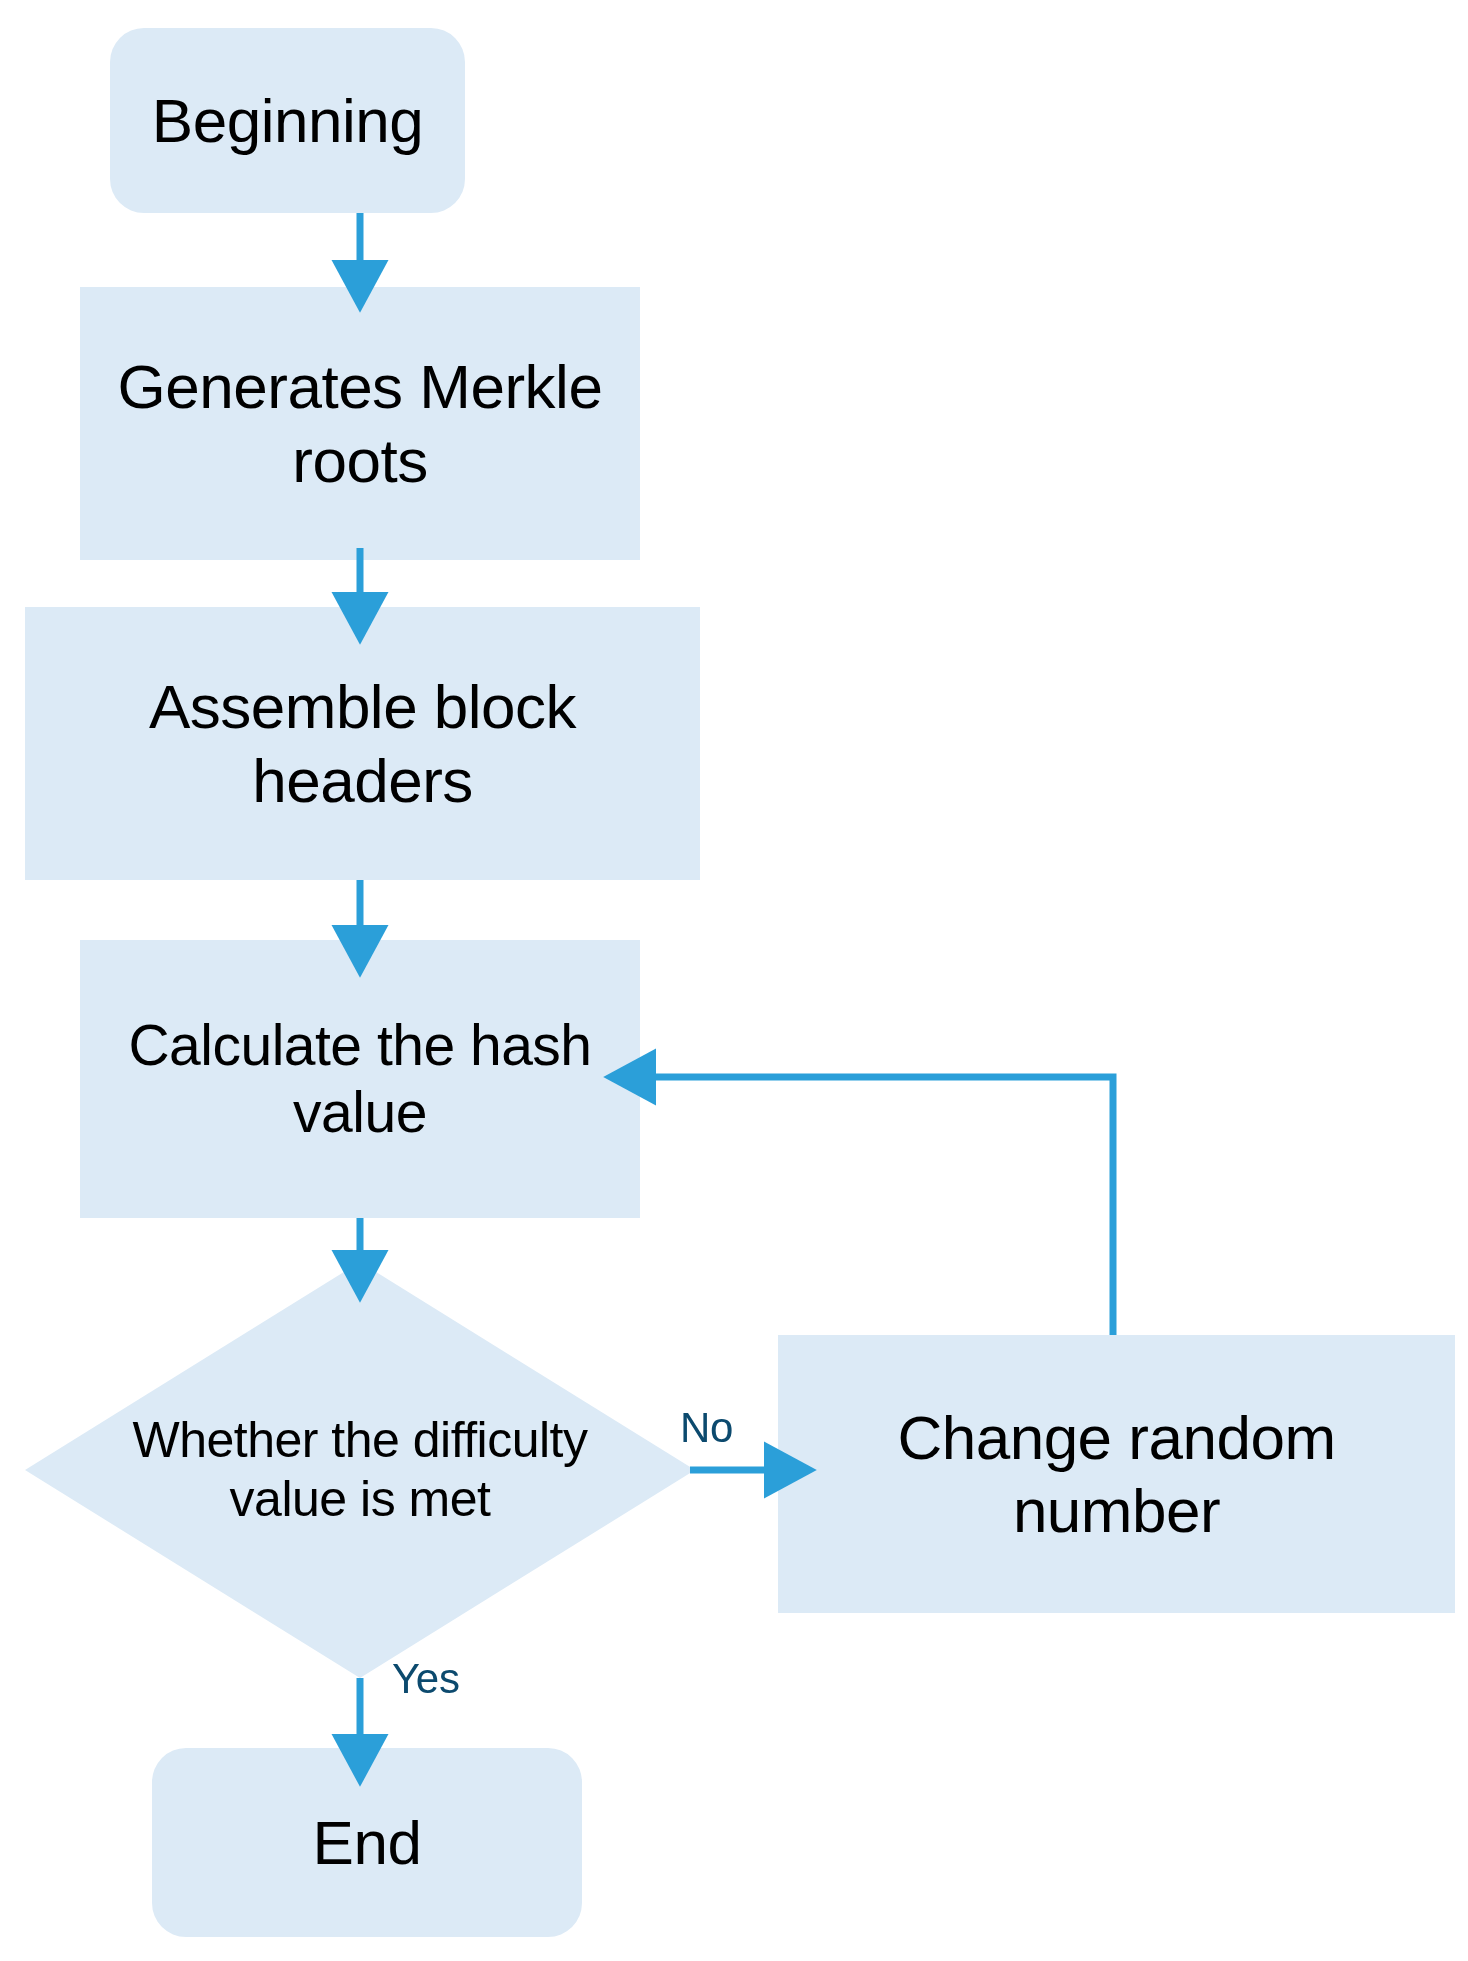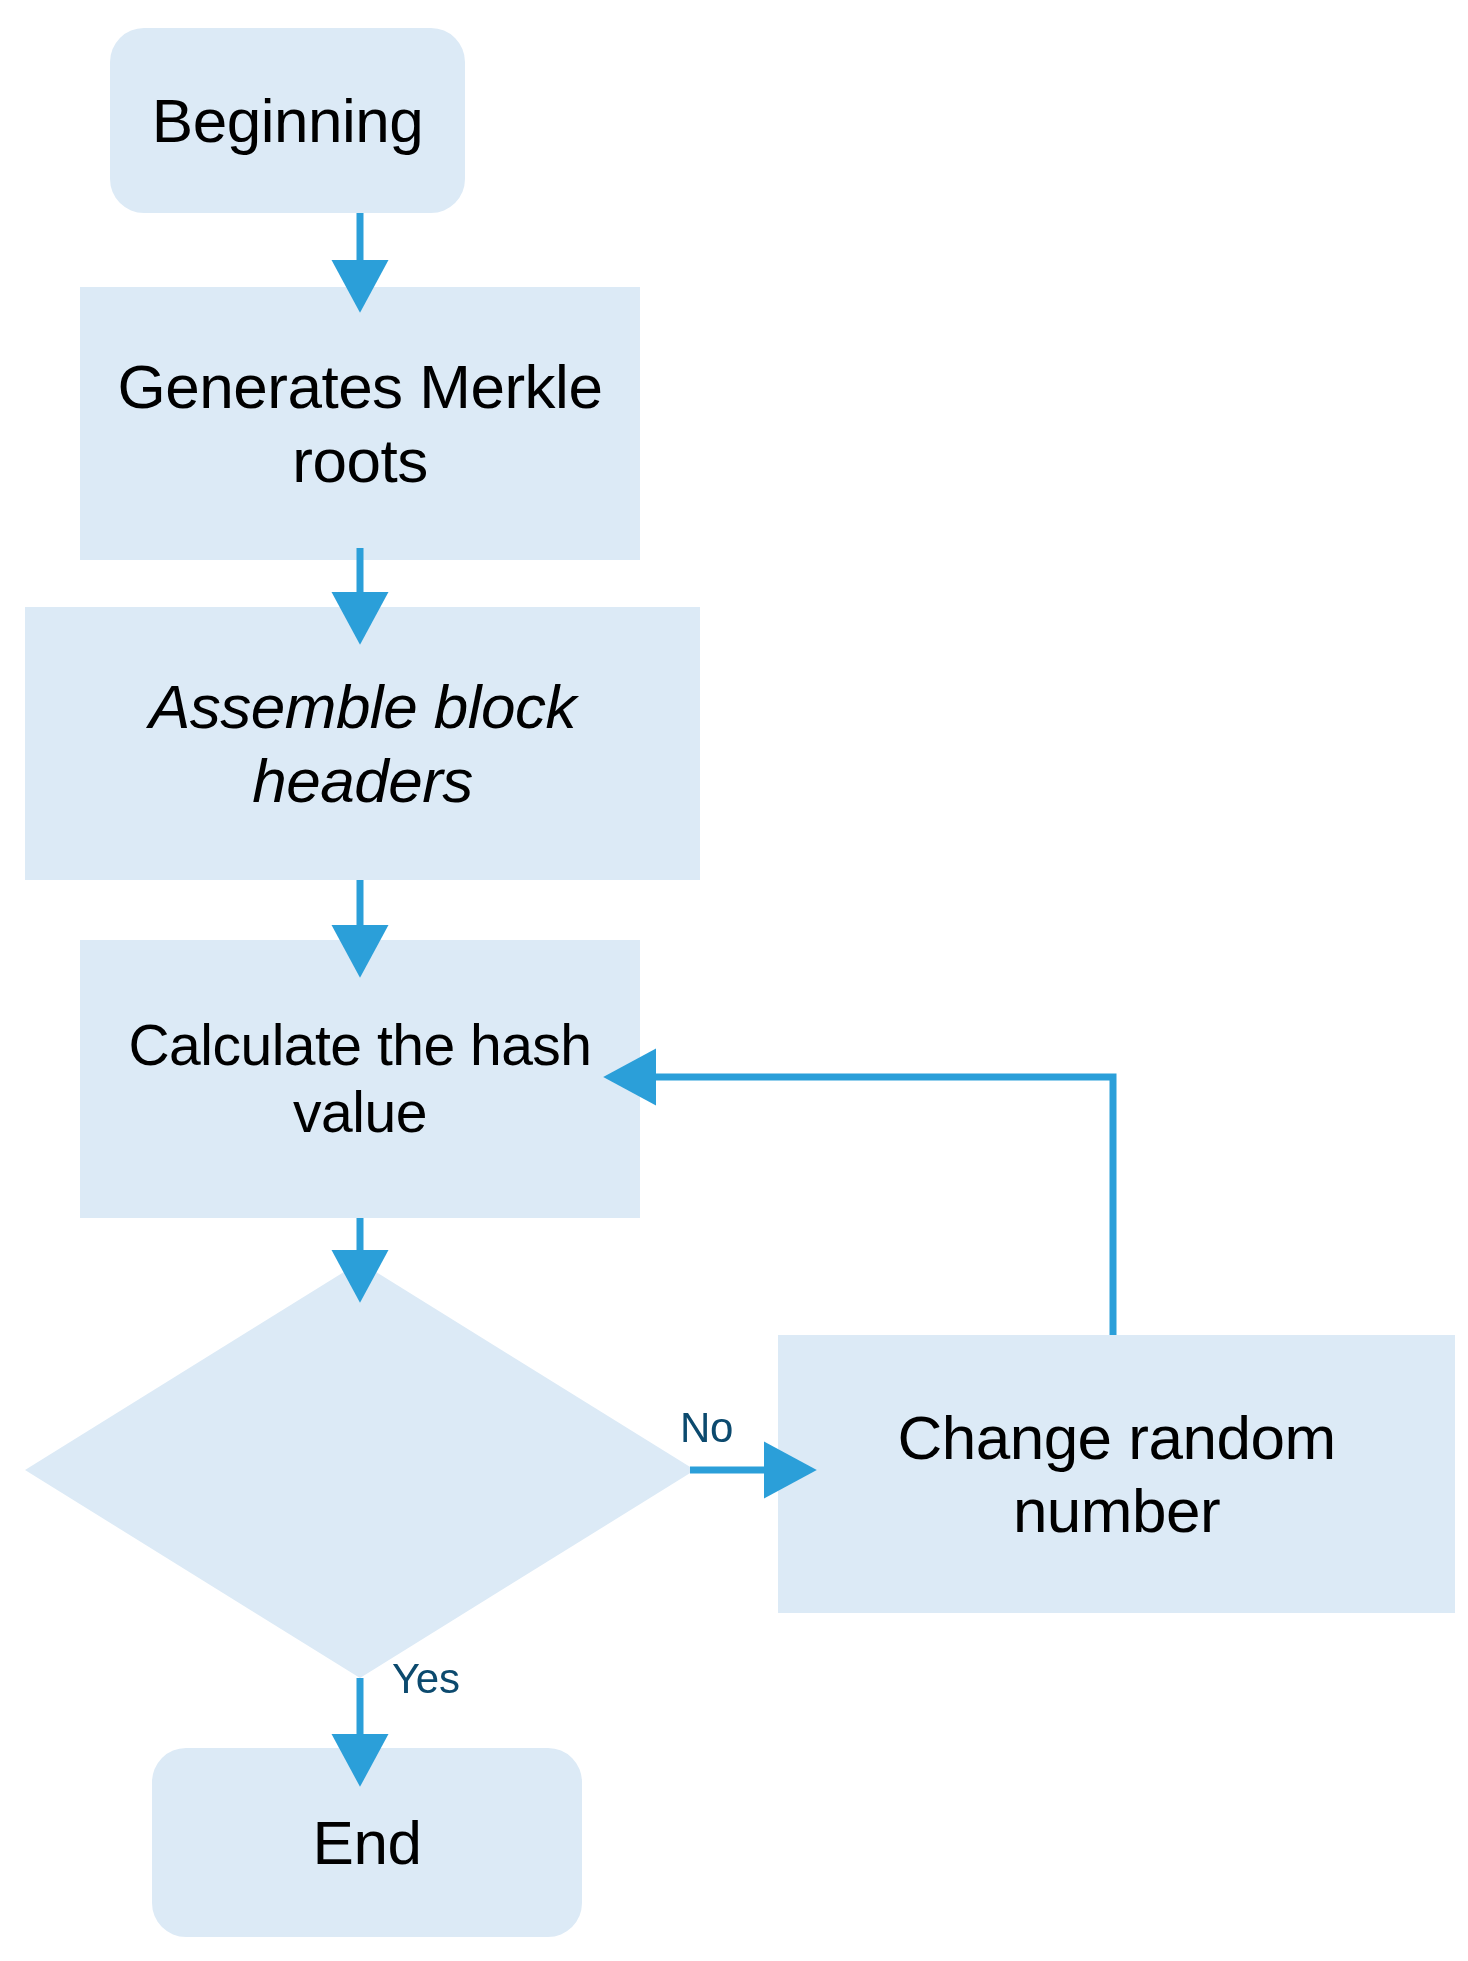--- a/index.html
+++ b/index.html
@@ -94,32 +94,33 @@
   </svg>
 
   <div class="node term" style="left:110px; top:28px; width:355px; height:185px; font-size:62px;">
     <span>Beginning</span>
   </div>
 
   <div class="node proc" style="left:80px; top:287px; width:560px; height:273px; font-size:62px; padding:0 30px;">
     <span>Generates Merkle roots</span>
   </div>
 
-  <div class="node proc" style="left:25px; top:607px; width:675px; height:273px; font-size:62px; padding:8px 80px;font-style:italic;">
+  <div class="node proc" style="left:25px; top:607px; width:675px; height:273px; font-size:62px; padding:8px 80px;">
     <span>Assemble block headers</span>
   </div>
 
   <div class="node proc" style="left:80px; top:940px; width:560px; height:278px; font-size:57px; padding:12px 30px;">
     <span>Calculate the hash value</span>
   </div>
 
   <div class="node decision" style="left:25px; top:1262px; width:670px; height:416px; font-size:50px;">
     <svg class="dshape" viewBox="0 0 670 416" preserveAspectRatio="none" xmlns="http://www.w3.org/2000/svg">
       <polygon points="335,0 670,208 335,416 0,208" fill="#dceaf6"></polygon>
     </svg>
+    <span class="dlabel">Whether the difficulty value is met</span>
   </div>
 
   <div class="edge-label" style="left:680px; top:1404px; font-size:42px;">
     <span>No</span>
   </div>
 
   <div class="node proc" style="left:778px; top:1335px; width:677px; height:278px; font-size:62px; padding:0 18px;">
     <span>Change random number</span>
   </div>
 

